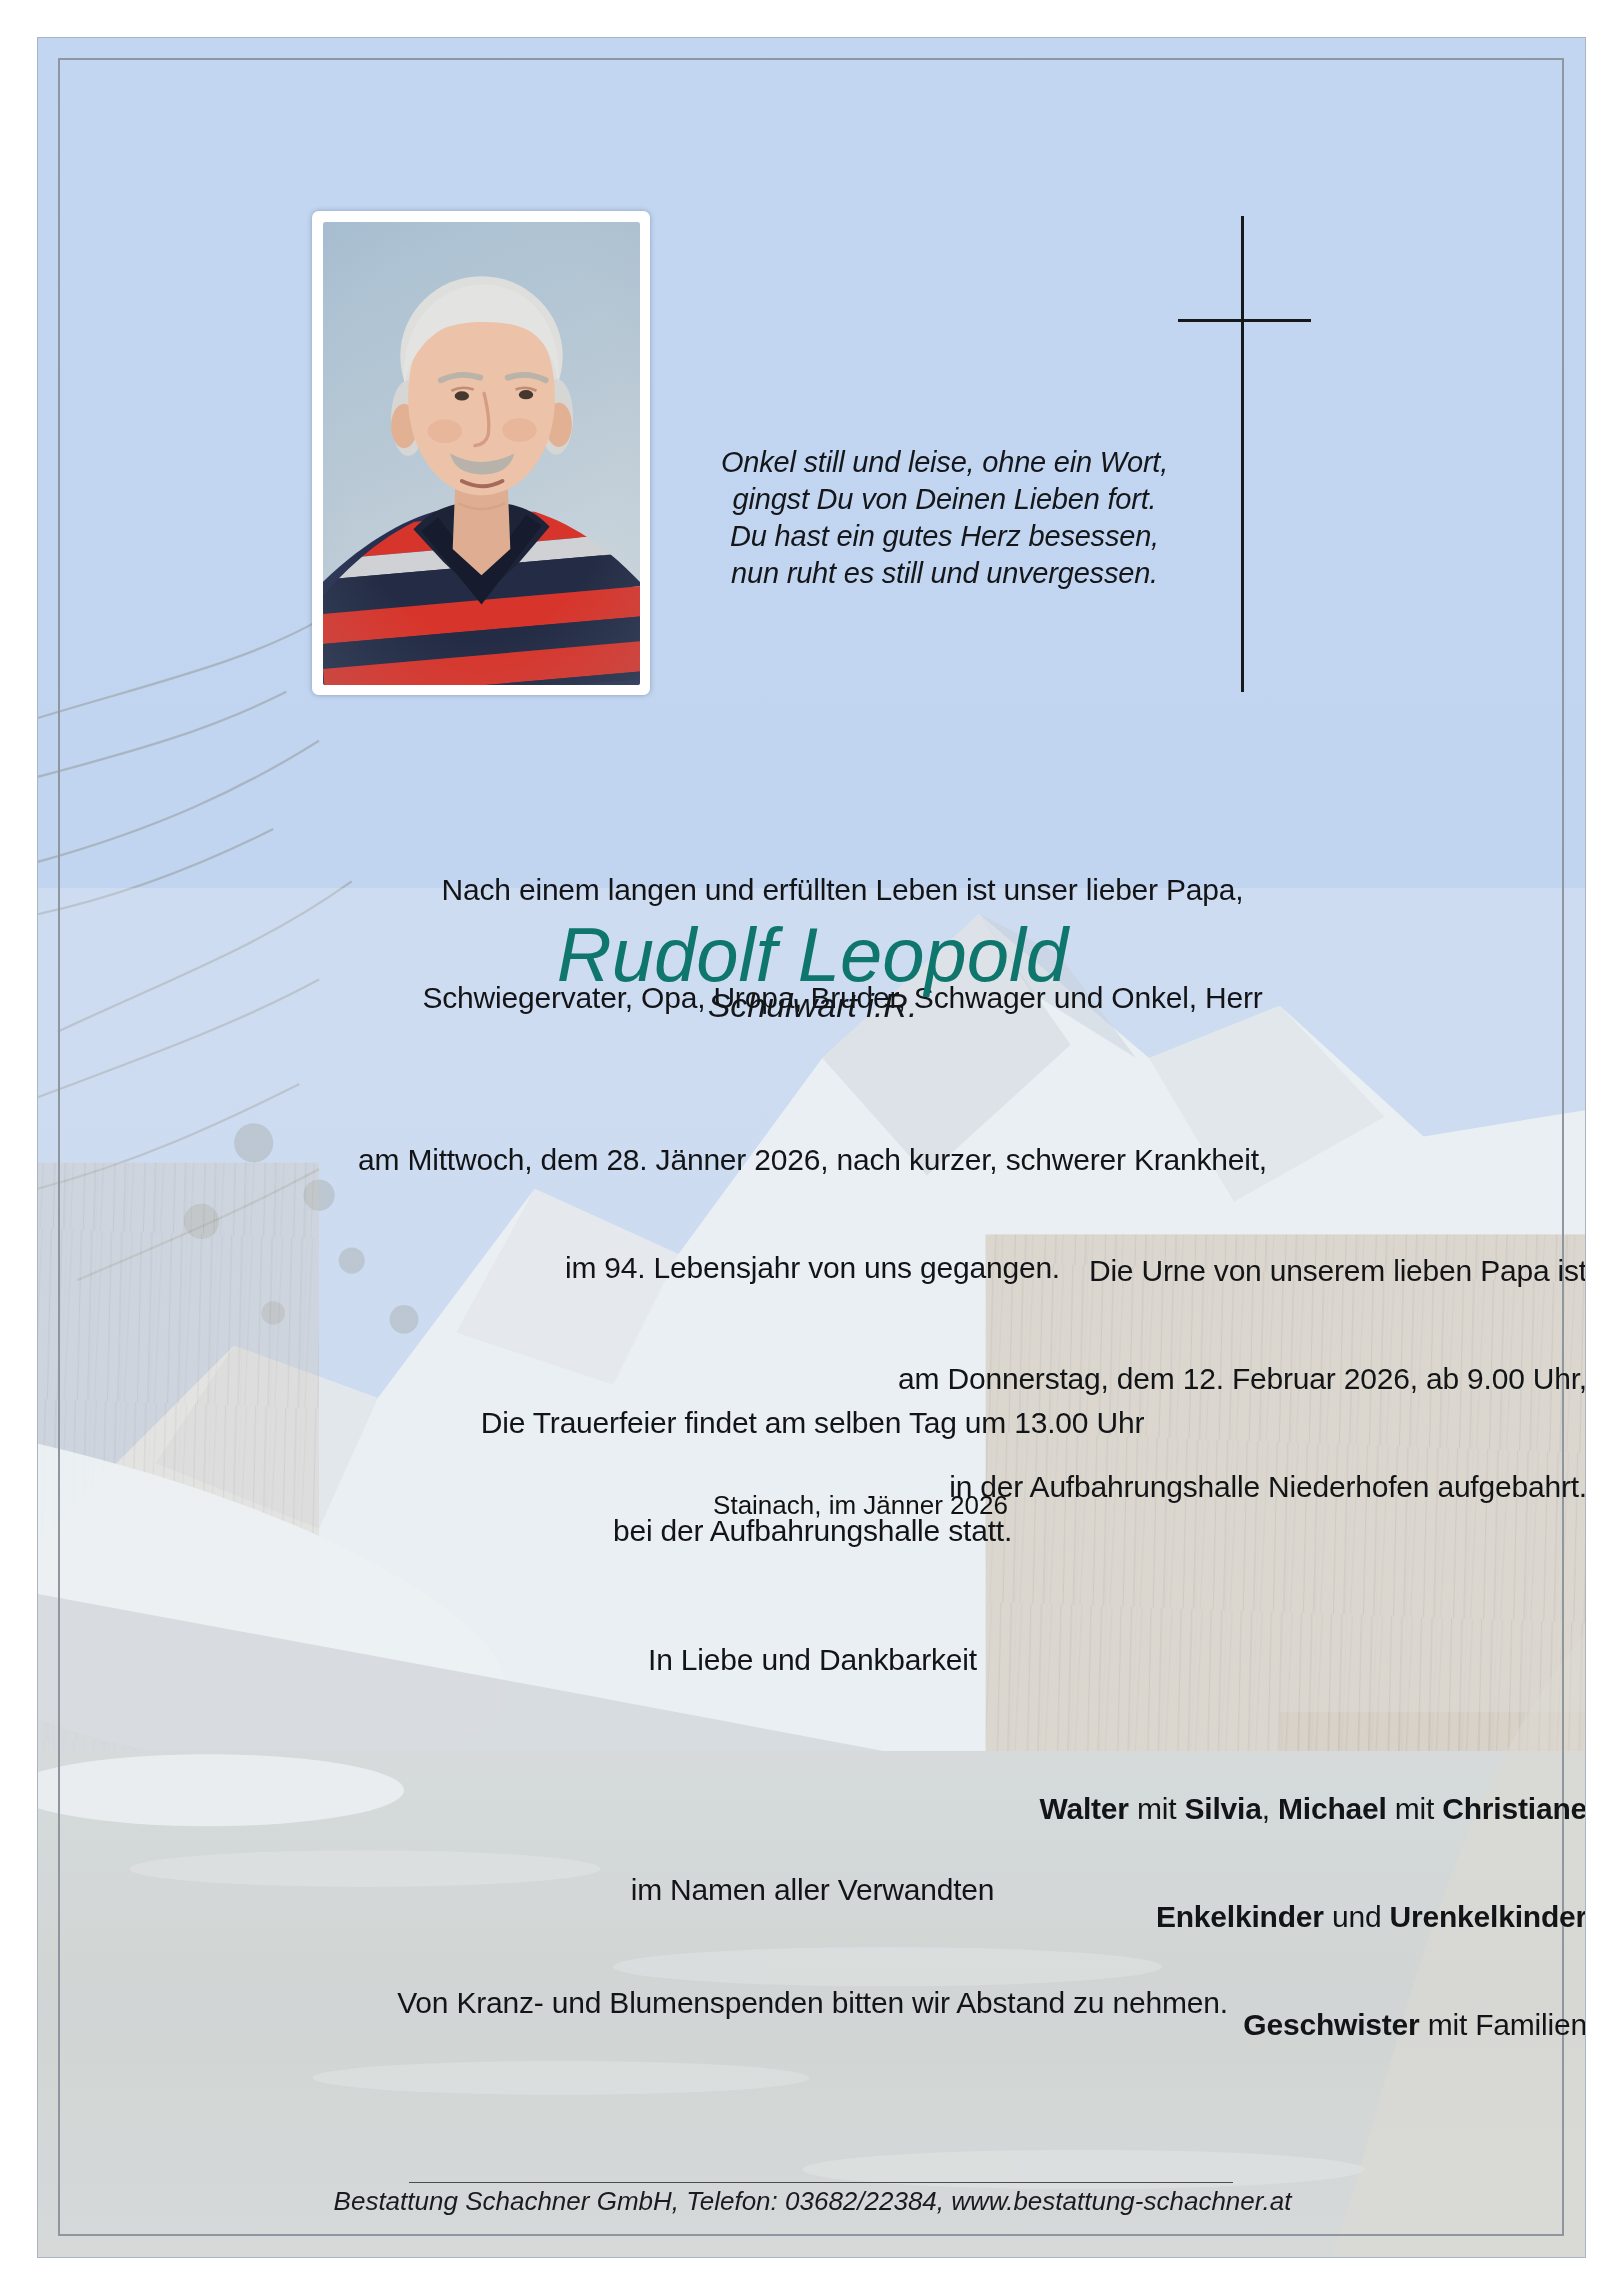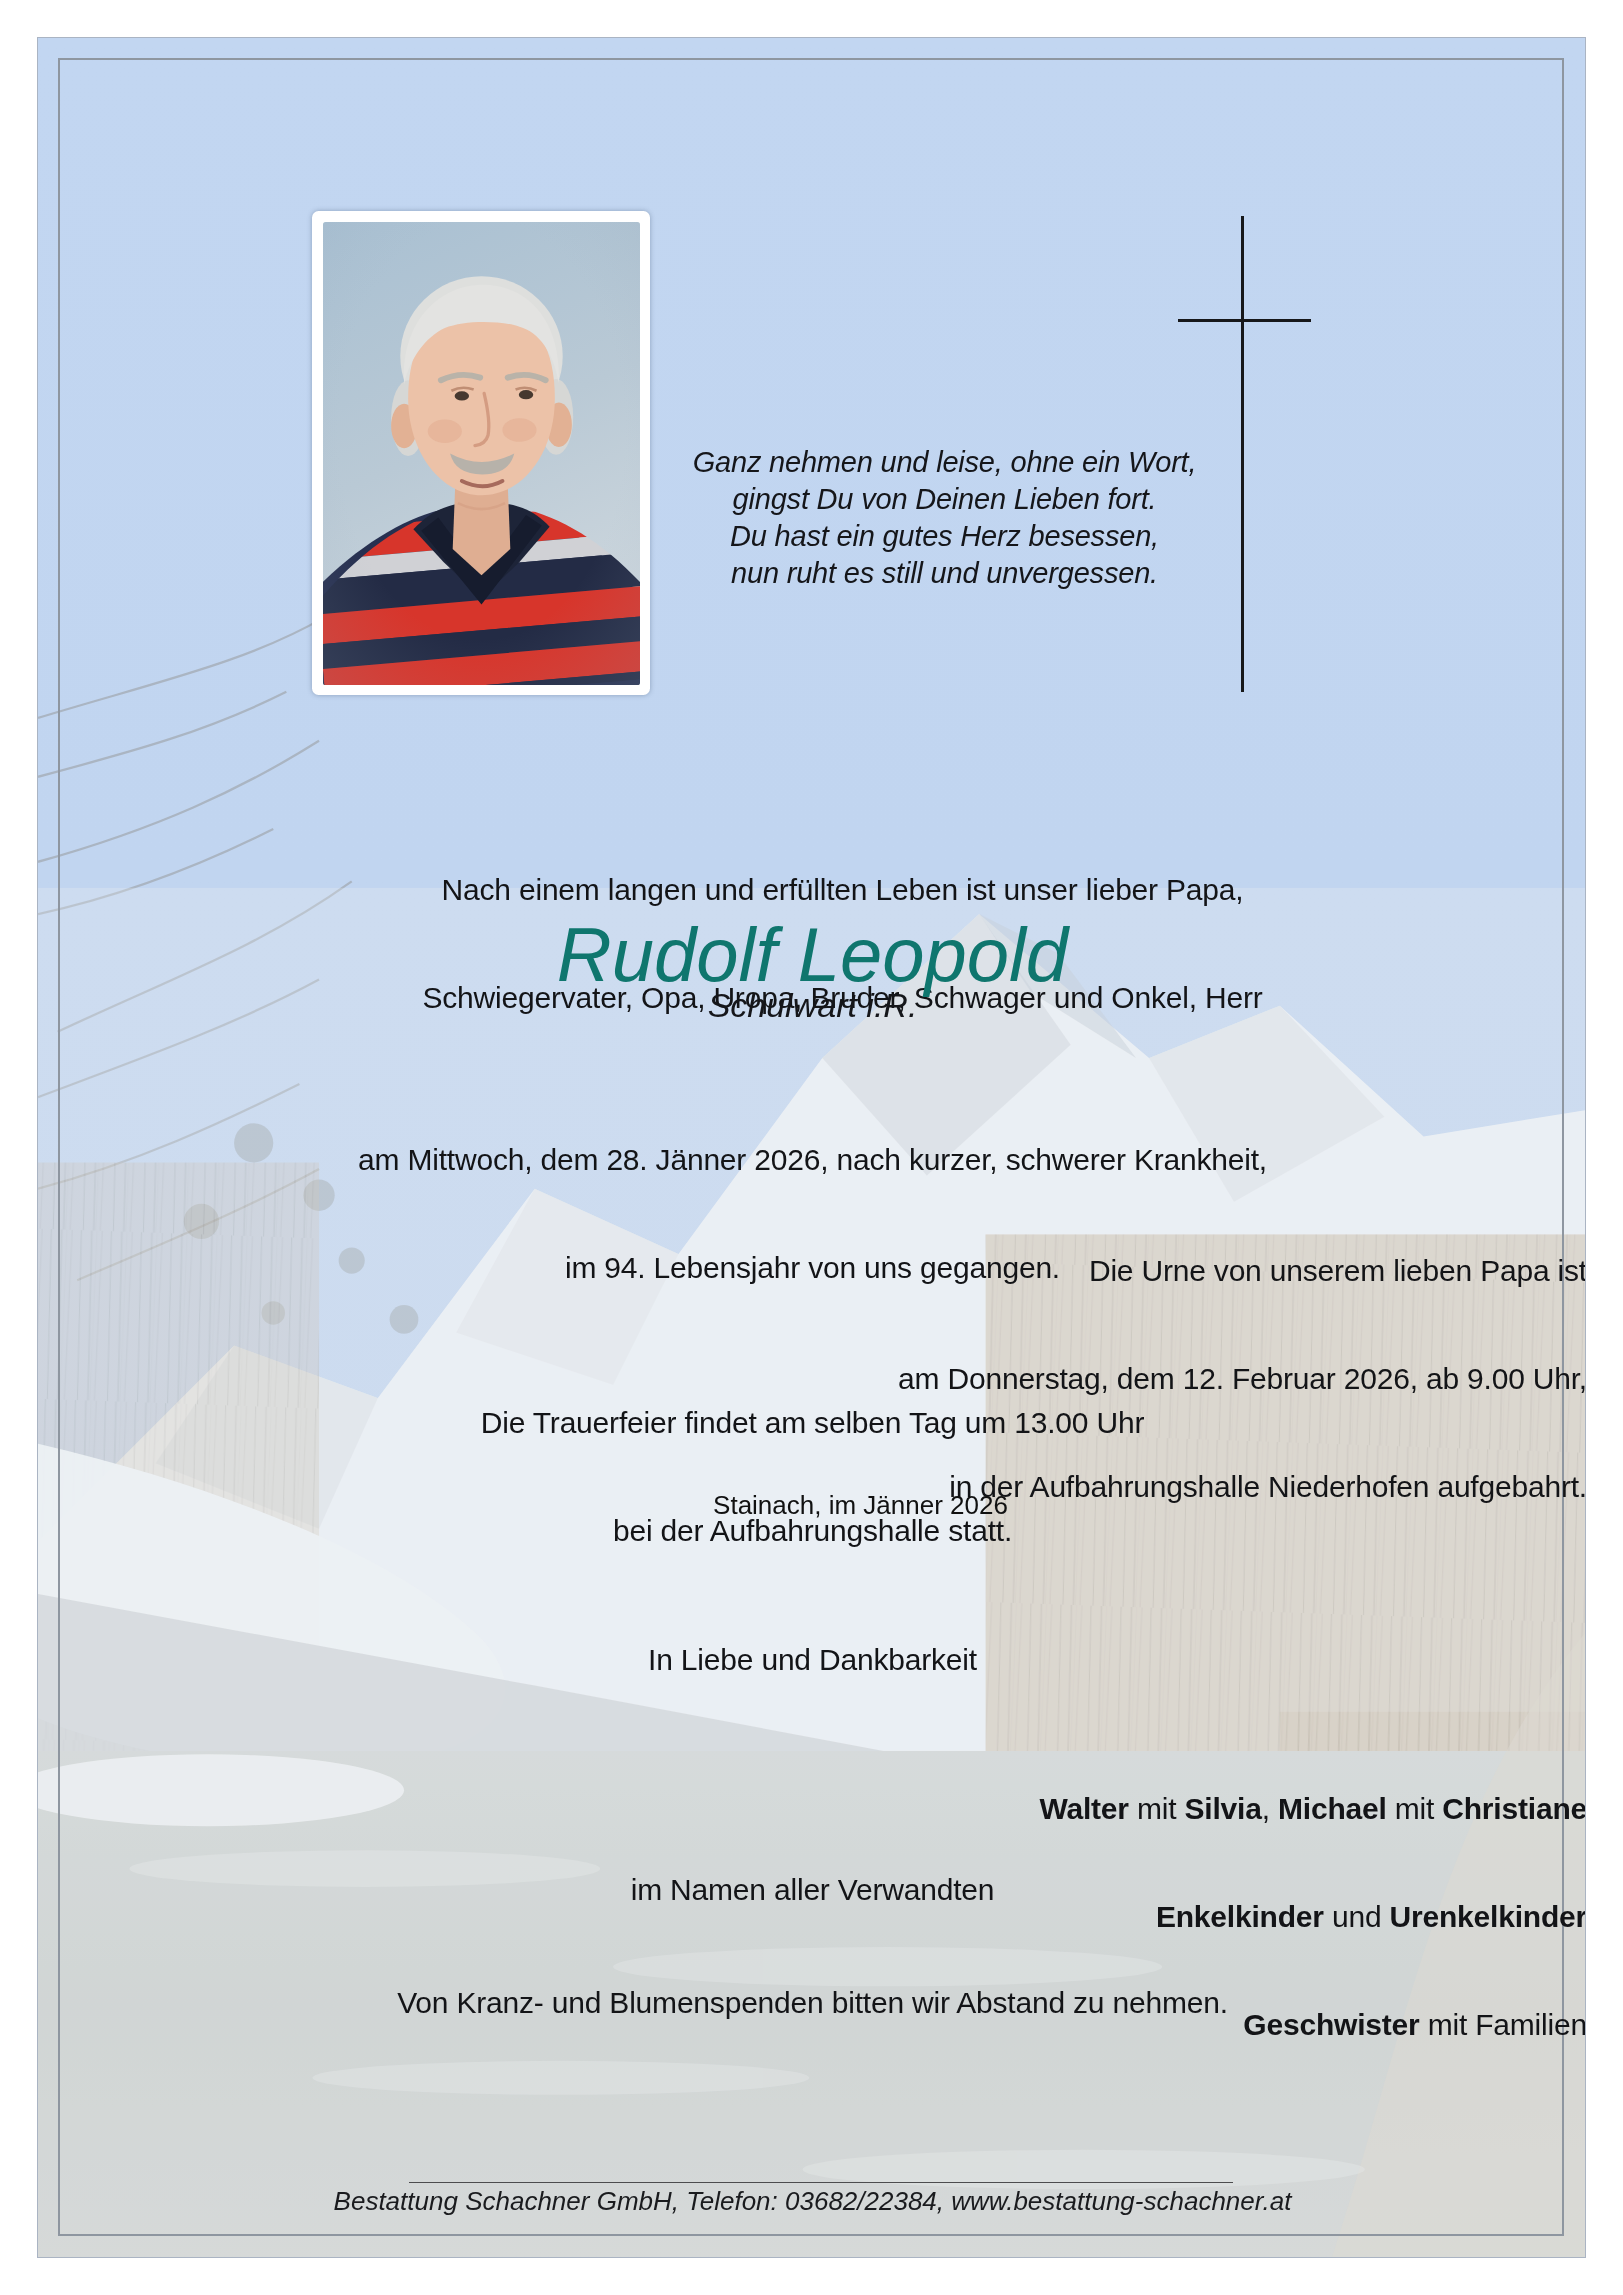--- a/index.html
+++ b/index.html
@@ -192,21 +192,21 @@
         <rect x="0" y="0" width="484" height="708" fill="url(#vign)" opacity="0.5"></rect>
       </svg>
     </figure>
 
     <div class="cross">
       <span class="v"></span>
       <span class="h"></span>
     </div>
 
     <div class="poem">
-      <div>Ganz nehmen und leise, ohne ein Wort,</div>
+      <div>Onkel still und leise, ohne ein Wort,</div>
       <div>gingst Du von Deinen Lieben fort.</div>
       <div>Du hast ein gutes Herz besessen,</div>
       <div>nun ruht es still und unvergessen.</div>
     </div>
 
     <div class="txt body-block intro">
       <div>Nach einem langen und erfüllten Leben ist unser lieber Papa,</div>
       <div>Schwiegervater, Opa, Uropa, Bruder, Schwager und Onkel, Herr</div>
     </div>
 

